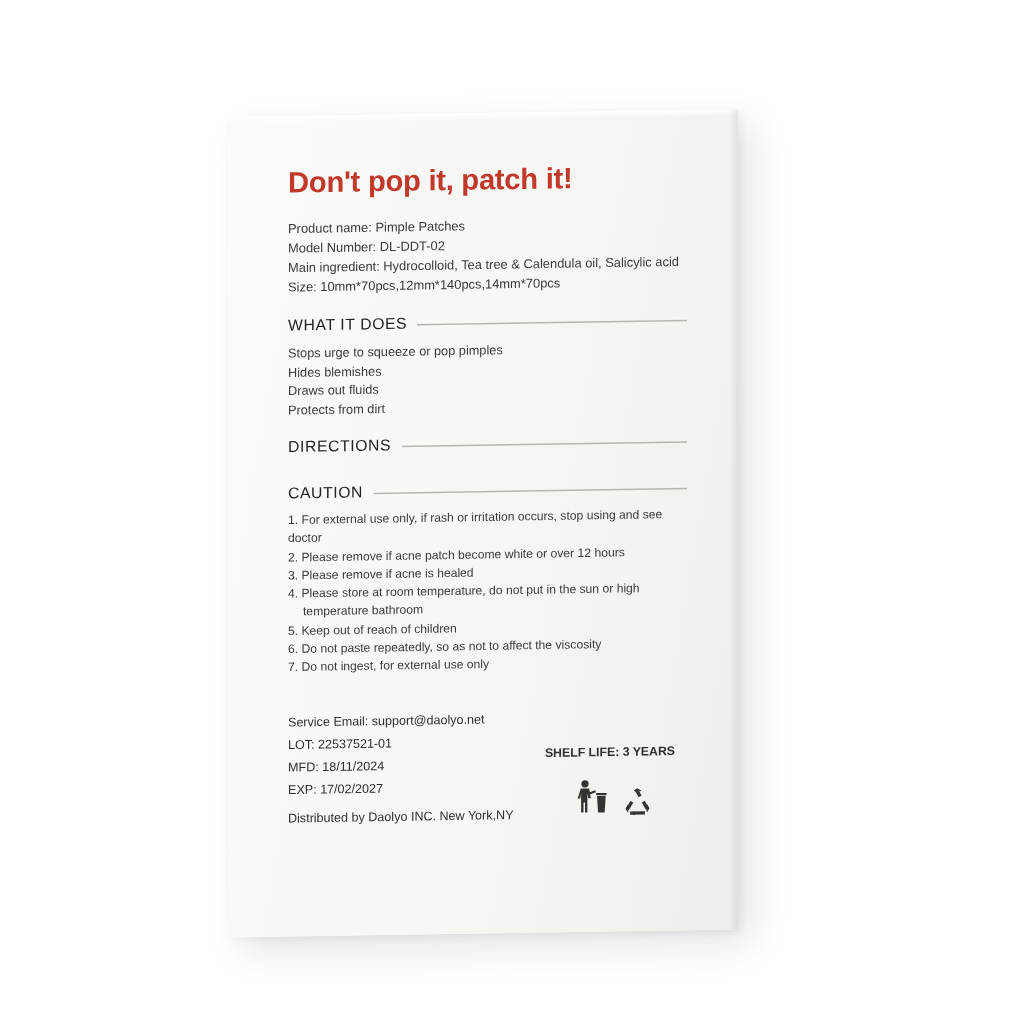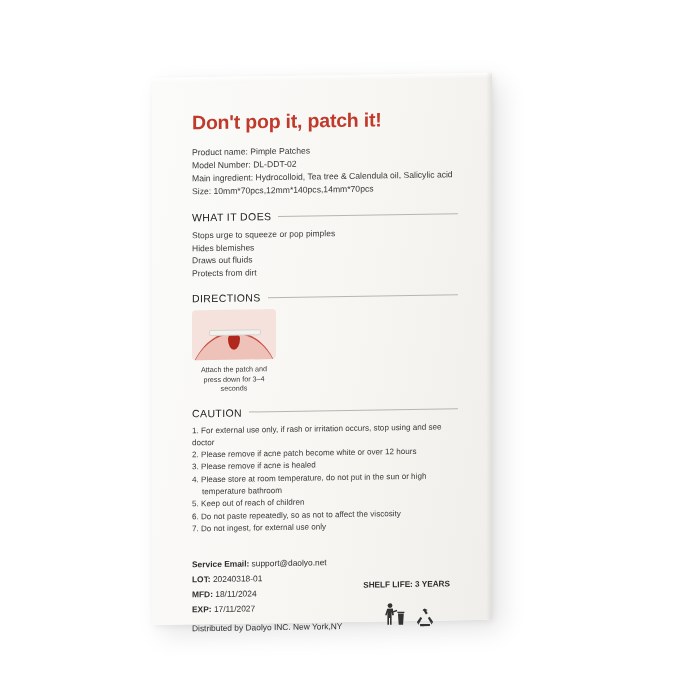--- a/index.html
+++ b/index.html
@@ -185,21 +185,21 @@
   
   .footer {
     margin-top: 22px;
     position: relative;
   }
   .foot-line {
     font-size: 8.4px;
     line-height: 15px;
     color: #2f2f2f;
   }
-  .foot-line b { font-weight: bold; }
+  .foot-line b { font-weight: normal; }
   .shelf {
     position: absolute;
     right: 8px;
     top: 26px;
     font-size: 8.2px;
     font-weight: bold;
     color: #2f2f2f;
     white-space: nowrap;
   }
   .icons {
@@ -256,29 +256,20 @@
     </div>
 
     <div class="section">
       <div class="sec-head">
         <span class="title">DIRECTIONS</span>
         <span class="rule"></span>
       </div>
       <div class="dir-row">
 
 
-        <div class="dir-item">
-          <div class="dir-img">
-            <div class="skin-fill"></div>
-            <div class="skin-curve"></div>
-            <div class="pimple small"></div>
-            <div class="patch-bar"></div>
-          </div>
-          <div class="dir-caption">Attach the patch and<br>press down for 3–4 seconds</div>
-        </div>
 
 
       </div>
     </div>
 
     <div class="section">
       <div class="sec-head">
         <span class="title">CAUTION</span>
         <span class="rule"></span>
       </div>
@@ -292,29 +283,29 @@
       <div class="caution-line">7. Do not ingest, for external use only</div>
     </div>
 
     <div class="footer">
       <div class="foot-line">
         <b>Service Email:</b>
         <span>support@daolyo.net</span>
       </div>
       <div class="foot-line">
         <b>LOT:</b>
-        <span>20240318-01</span>
+        <span>22537521-01</span>
       </div>
       <div class="foot-line">
         <b>MFD:</b>
         <span>18/11/2024</span>
       </div>
       <div class="foot-line">
         <b>EXP:</b>
-        <span>17/11/2027</span>
+        <span>17/02/2027</span>
       </div>
       <div class="foot-line" style="margin-top:4px;">Distributed by Daolyo INC.  New York,NY</div>
 
       <div class="shelf">SHELF LIFE: 3 YEARS</div>
 
       <div class="icons">
         <svg class="icon-svg" width="22" height="26" viewBox="0 0 22 26">
           <circle cx="7" cy="3.3" r="2.4" fill="#333"></circle>
           <path d="M4.2 6.4 h5.6 l1.1 6.6 h-1.7 l-.6 -3.4 v12.8 h-1.6 v-6.6 h-1 v6.6 h-1.6 v-12.8 l-.6 3.4 h-1.7 z" fill="#333"></path>
           <path d="M9.2 9.2 l4.6 -1.6 l.5 1.4 l-4.6 1.6 z" fill="#333"></path>

